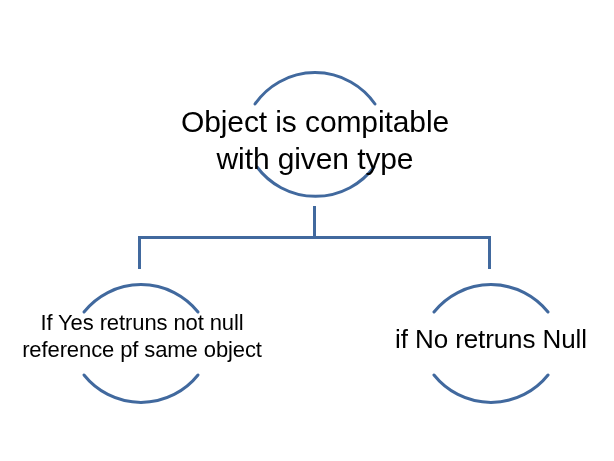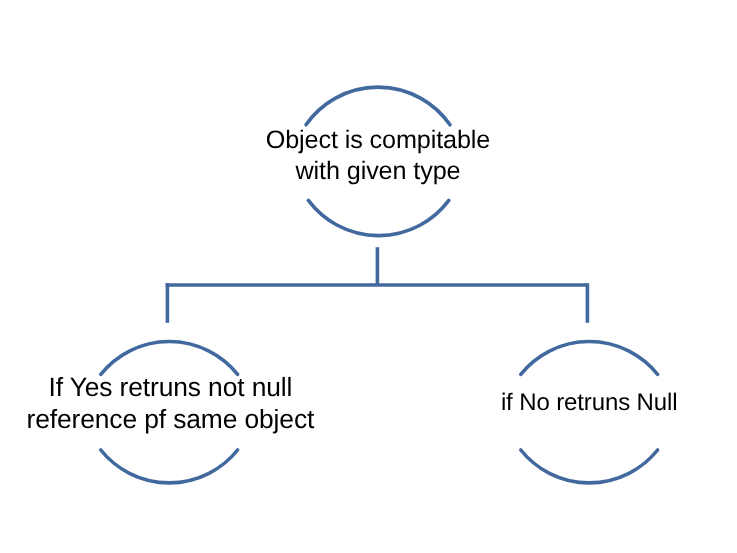--- a/index.html
+++ b/index.html
@@ -36,33 +36,33 @@
     color: #000000;
     font-family: "Liberation Sans", sans-serif;
     line-height: 1.22;
     white-space: pre-line;
     letter-spacing: -0.1px;
   }
   #root-node-label {
     left: 155px;
     top: 104px;
     width: 320px;
-    font-size: 21px;
+    font-size: 30px;
   }
   #yes-node-label {
     left: -8px;
     top: 310px;
     width: 300px;
     font-size: 22px;
   }
   #no-node-label {
     left: 371px;
     top: 324px;
     width: 240px;
-    font-size: 20px;
+    font-size: 26px;
   }
 </style>
 </head>
 <body>
 
 <div id="diagram-canvas">
 
   <svg class="node-svg" viewBox="0 0 614 461" xmlns="http://www.w3.org/2000/svg">
 
     <g>

